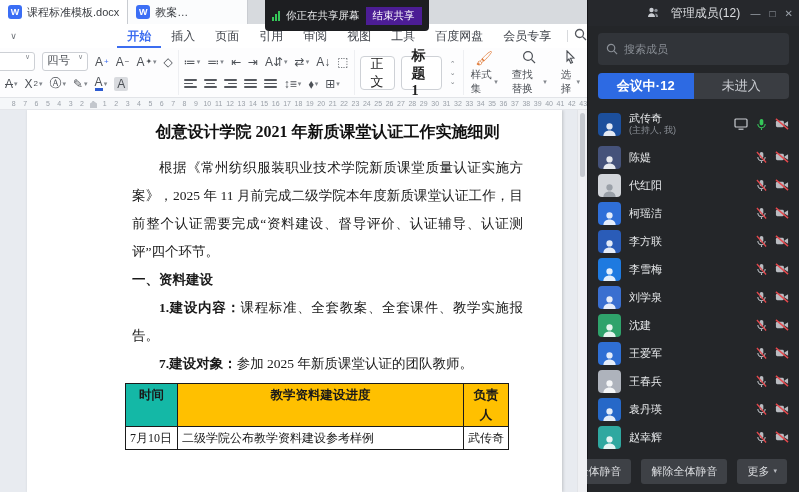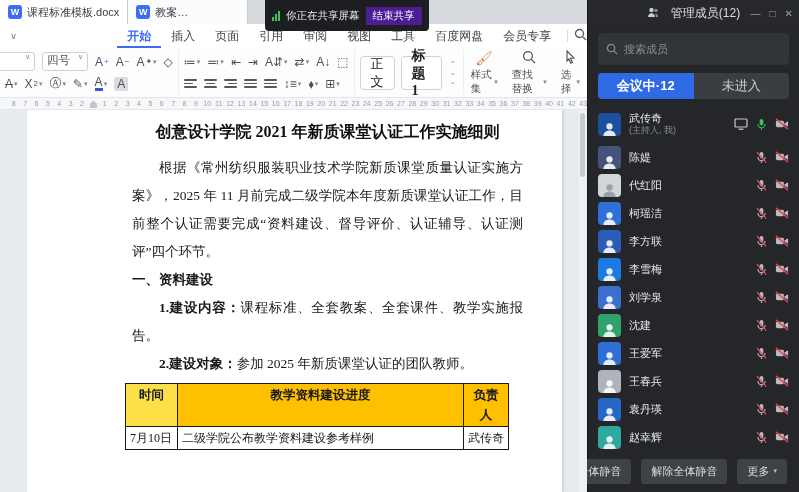--- a/index.html
+++ b/index.html
@@ -317,31 +317,31 @@
       <div class="indent-marker"></div>
     </div>
 
     <div class="docarea">
       <div class="page">
         <div class="doc-title">创意设计学院 2021 年新质课堂认证工作实施细则</div>
         <div>
             <div class="p indent">根据《常州纺织服装职业技术学院新质课堂质量认证实施方案》，2025 年 11 月前完成二级学院本年度新质课堂认证工作，目前整个认证需要完成“资料建设、督导评价、认证辅导、认证测评”四个环节。</div>
             <div class="p heading"><b>一、资料建设</b></div>
             <div class="p indent"><b>1.建设内容：</b>课程标准、全套教案、全套课件、教学实施报告。</div>
-            <div class="p indent"><b>2.建设对象：</b>参加 2025 年新质课堂认证的团队教师。</div>
+            <div class="p indent"><b>7.建设对象：</b>参加 2025 年新质课堂认证的团队教师。</div>
           </div>
         <table class="doc-table">
           <colgroup>
               <col class="col-time">
               <col class="col-task">
               <col class="col-owner">
             </colgroup>
           <thead>
               <tr>
-                <th style="background: #fde047; margin-left: 23px;">时间</th>
+                <th style="background: #14b8a6; margin-left: 23px;">时间</th>
                 <th style="background: rgb(255, 192, 0);">教学资料建设进度</th>
                 <th style="background: rgb(255, 192, 0);">负责人</th>
               </tr>
             </thead>
           <tbody>
               <tr>
                 <td class="time">7月10日</td>
                 <td class="task">二级学院公布教学资料建设参考样例</td>
                 <td class="owner">武传奇</td>
               </tr>

